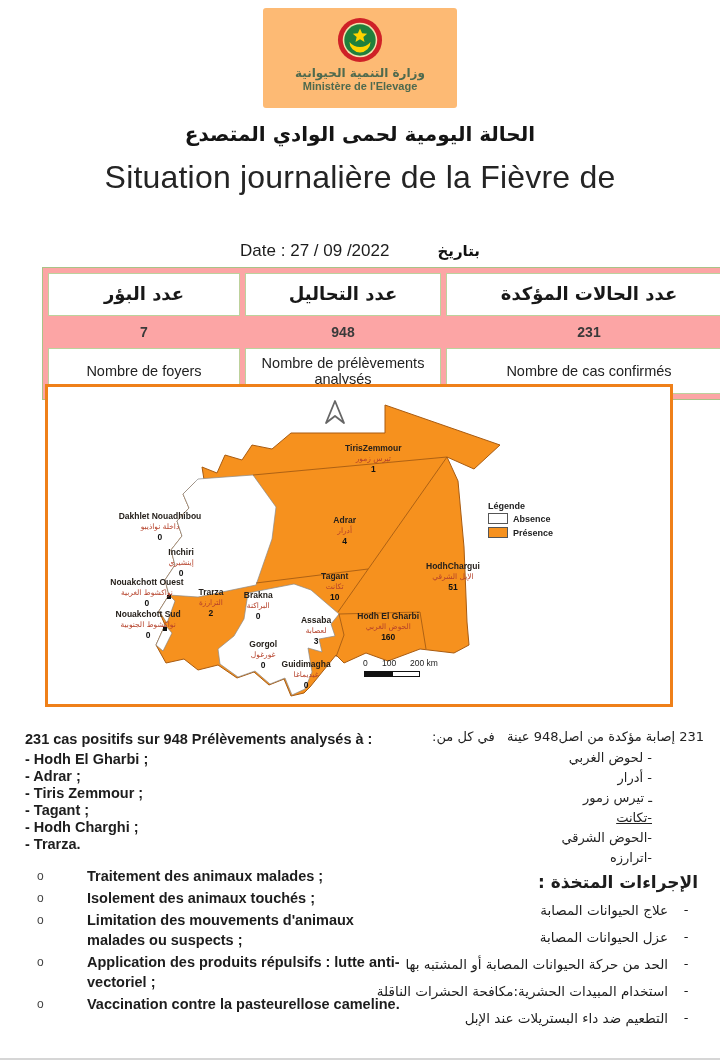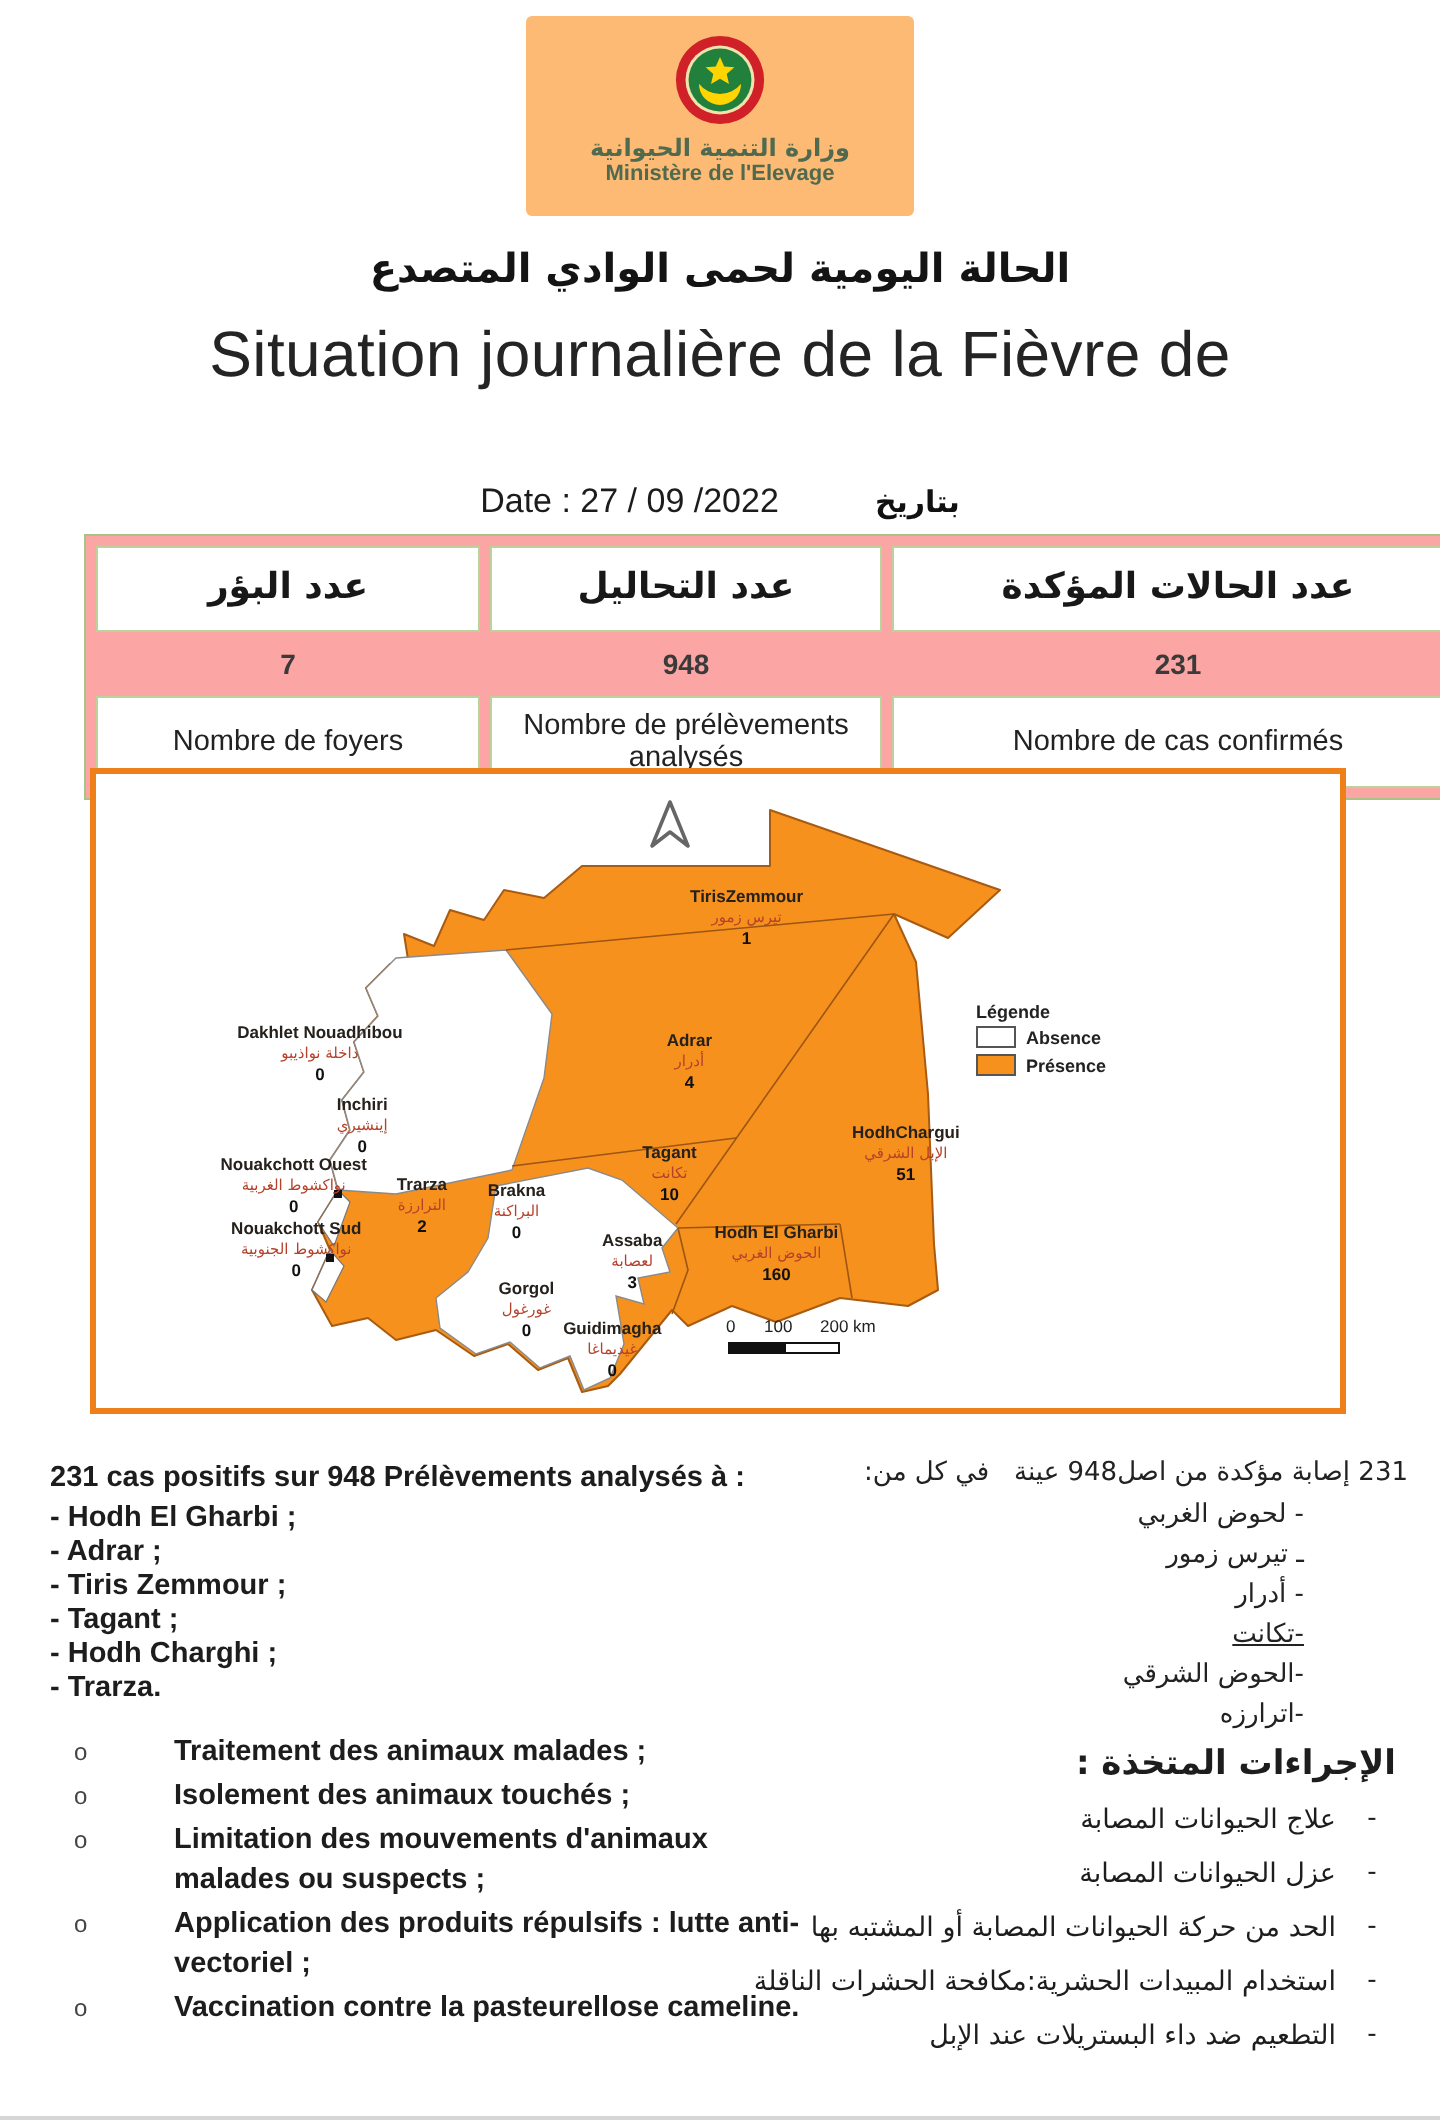--- a/index.html
+++ b/index.html
@@ -236,22 +236,22 @@
       <div class="fr-item">- Tagant ;</div>
       <div class="fr-item">- Hodh Charghi ;</div>
       <div class="fr-item">- Trarza.</div>
     </div>
 </div>
 
 <div class="summary-ar" dir="rtl">
   <div class="intro">231 إصابة مؤكدة من اصل948 عينة &nbsp; في كل من:</div>
   <div>
       <div class="ar-item">- لحوض الغربي</div>
+      <div class="ar-item">- أدرار</div>
       <div class="ar-item">ـ تيرس زمور</div>
-      <div class="ar-item">- أدرار</div>
       <div class="ar-item u">-تكانت</div>
       <div class="ar-item">-الحوض الشرقي</div>
       <div class="ar-item">-اترارزه</div>
     </div>
 </div>
 
 <div class="measures-fr">
   <div>
       <div class="mf-row">
         <span class="mf-bullet">o</span>

